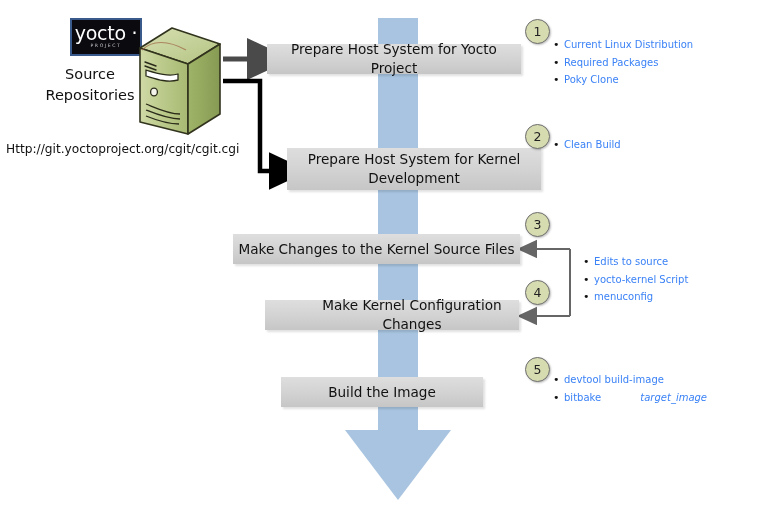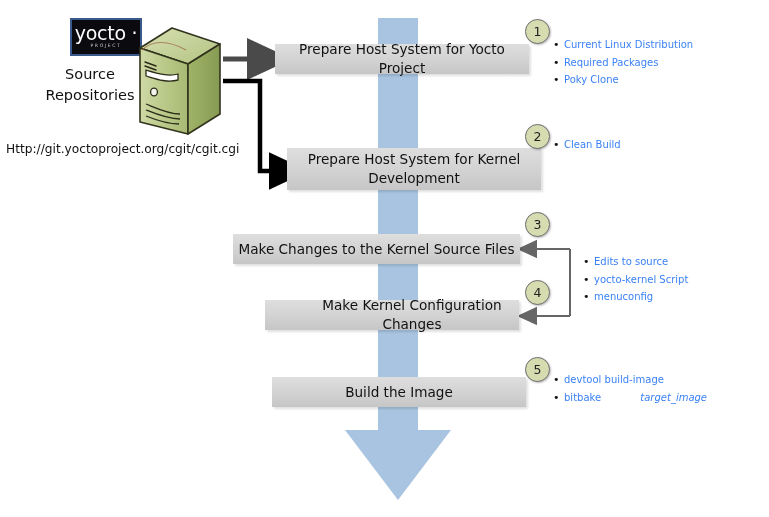--- a/index.html
+++ b/index.html
@@ -44,25 +44,25 @@
   .server{position:absolute;left:134px;top:26px;width:92px;height:112px;}
 
   
   .pbox{
     position:absolute;box-sizing:border-box;
     background:linear-gradient(180deg,#dedede 0%,#d2d2d2 55%,#c6c6c6 100%);
     display:flex;align-items:center;justify-content:center;
     text-align:center;font-size:13.6px;color:#111;line-height:19px;
     box-shadow:2px 2px 2px rgba(0,0,0,0.12);
   }
-  #box1{left:275px;top:44px;width:254px;height:30px;}
+  #box1{left:267px;top:44px;width:254px;height:30px;}
   #box2{left:287px;top:148px;width:254px;height:42px;}
   #box3{left:233px;top:234px;width:287px;height:30px;}
   #box4{left:265px;top:300px;width:254px;height:30px;padding-left:40px;}
-  #box5{left:272px;top:377px;width:254px;height:30px;}
+  #box5{left:281px;top:377px;width:202px;height:30px;}
 
   
   .stepnum{
     position:absolute;width:25px;height:25px;border-radius:50%;
     background:#d7dbb0;border:1.6px solid #6f6f6f;
     display:flex;align-items:center;justify-content:center;
     font-size:12.5px;color:#222;box-sizing:border-box;
     box-shadow:1px 1px 2px rgba(0,0,0,0.25);
   }
   #num1{left:525px;top:19px;}

